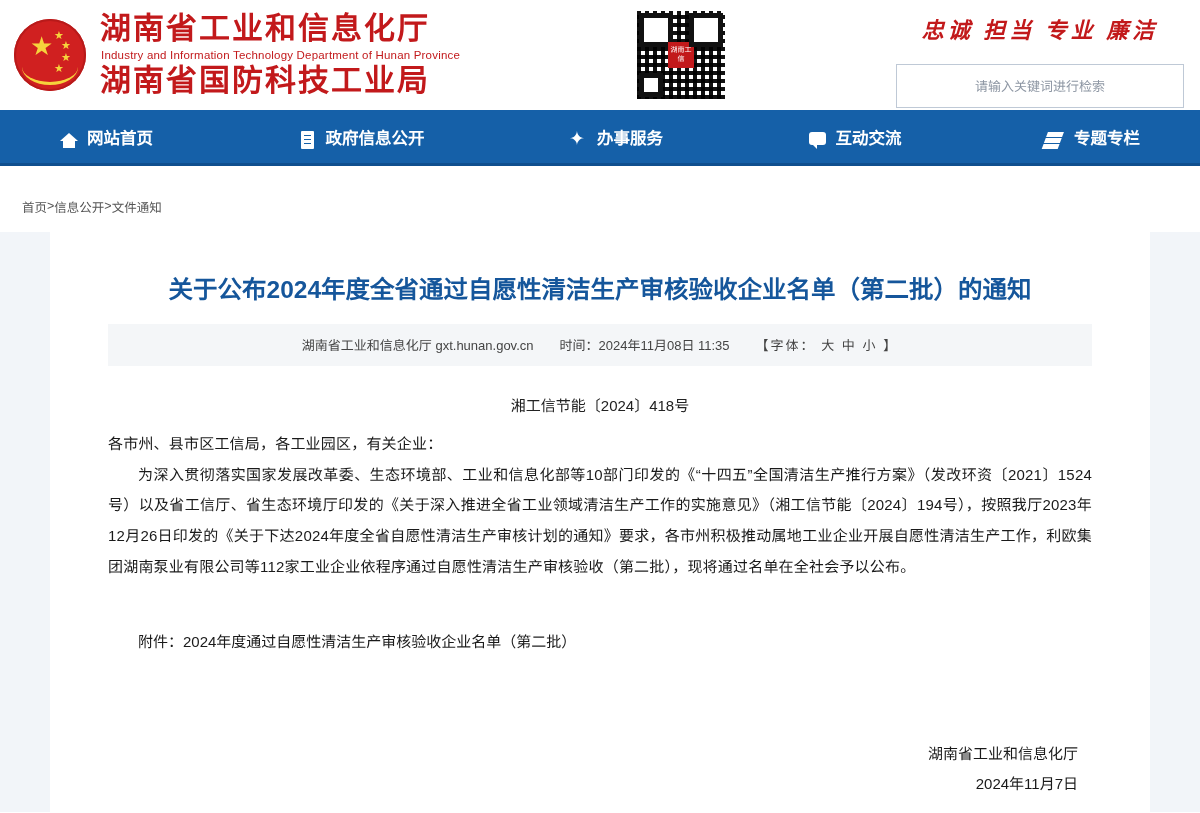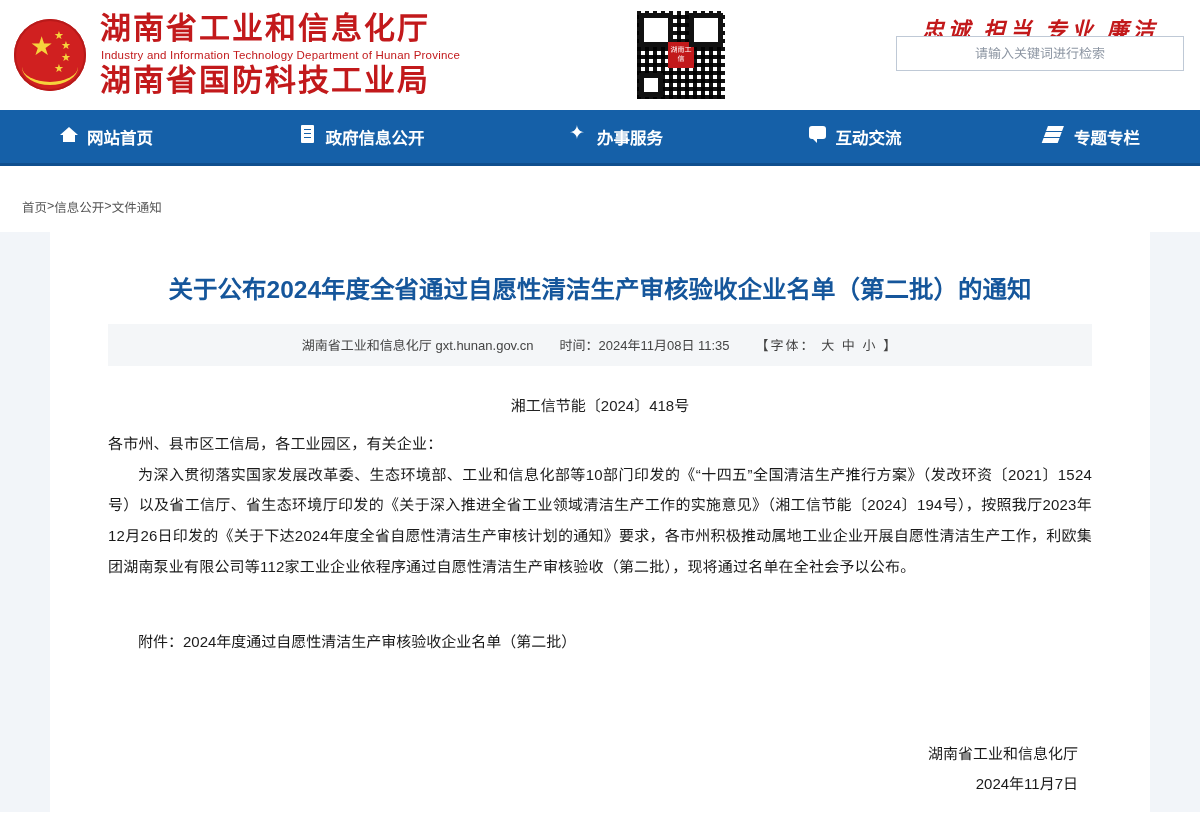--- a/index.html
+++ b/index.html
@@ -112,22 +112,22 @@
     text-align: center;
     color: #c2191b;
     font-weight: bold;
     font-size: 22px;
     font-style: italic;
     letter-spacing: 4px;
     font-family: "Liberation Serif", "DejaVu Serif", serif;
   }
   .search-box {
     position: absolute;
-    right: 16px; top: 36px;
-    width: 288px; height: 35px;
+    right: 16px; top: 64px;
+    width: 288px; height: 44px;
     border: 1px solid #bfc9d6;
     background: #fff;
   }
   .search-box input {
     width: 100%; height: 100%;
     border: 0; outline: 0;
     text-align: center;
     font-size: 13px;
     color: #333;
     background: transparent;
@@ -139,21 +139,21 @@
   .nav {
     height: 56px;
     background: #1560a8;
     display: flex;
     align-items: center;
     justify-content: space-between;
     padding: 0 60px;
     border-bottom: 3px solid #0f4f8e;
   }
   .nav-item {
-    display: flex; align-items: flex-start; gap: 9px;
+    display: flex; align-items: flex-end; gap: 9px;
     color: #ffffff;
     font-size: 16.5px;
     font-weight: bold;
     cursor: pointer;
     white-space: nowrap;
   }
   .nav-ico { width: 18px; height: 18px; display: inline-block; position: relative; }
   .ico-home:before {
     content: ""; position: absolute; left: 0; top: 2px;
     border-left: 9px solid transparent; border-right: 9px solid transparent;

